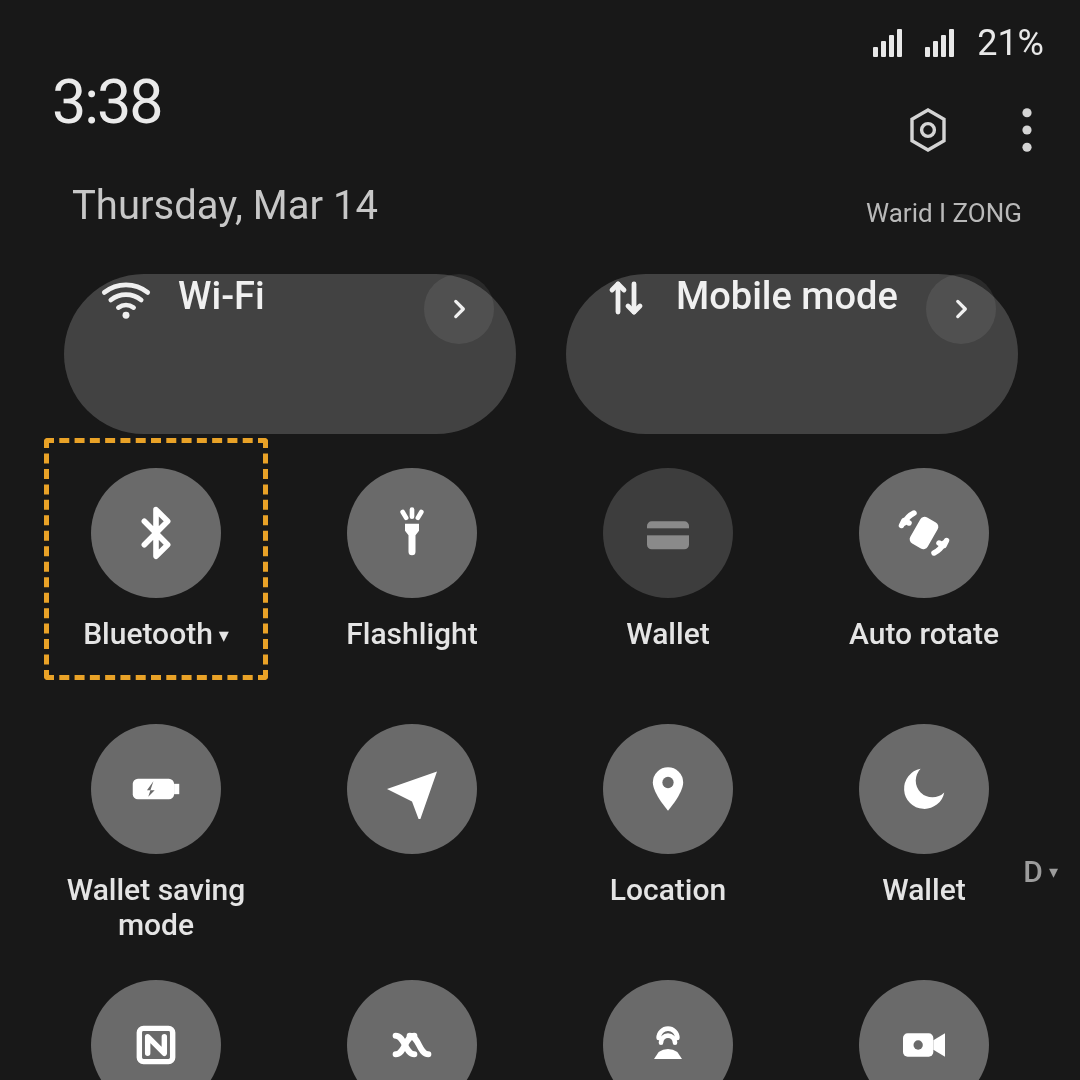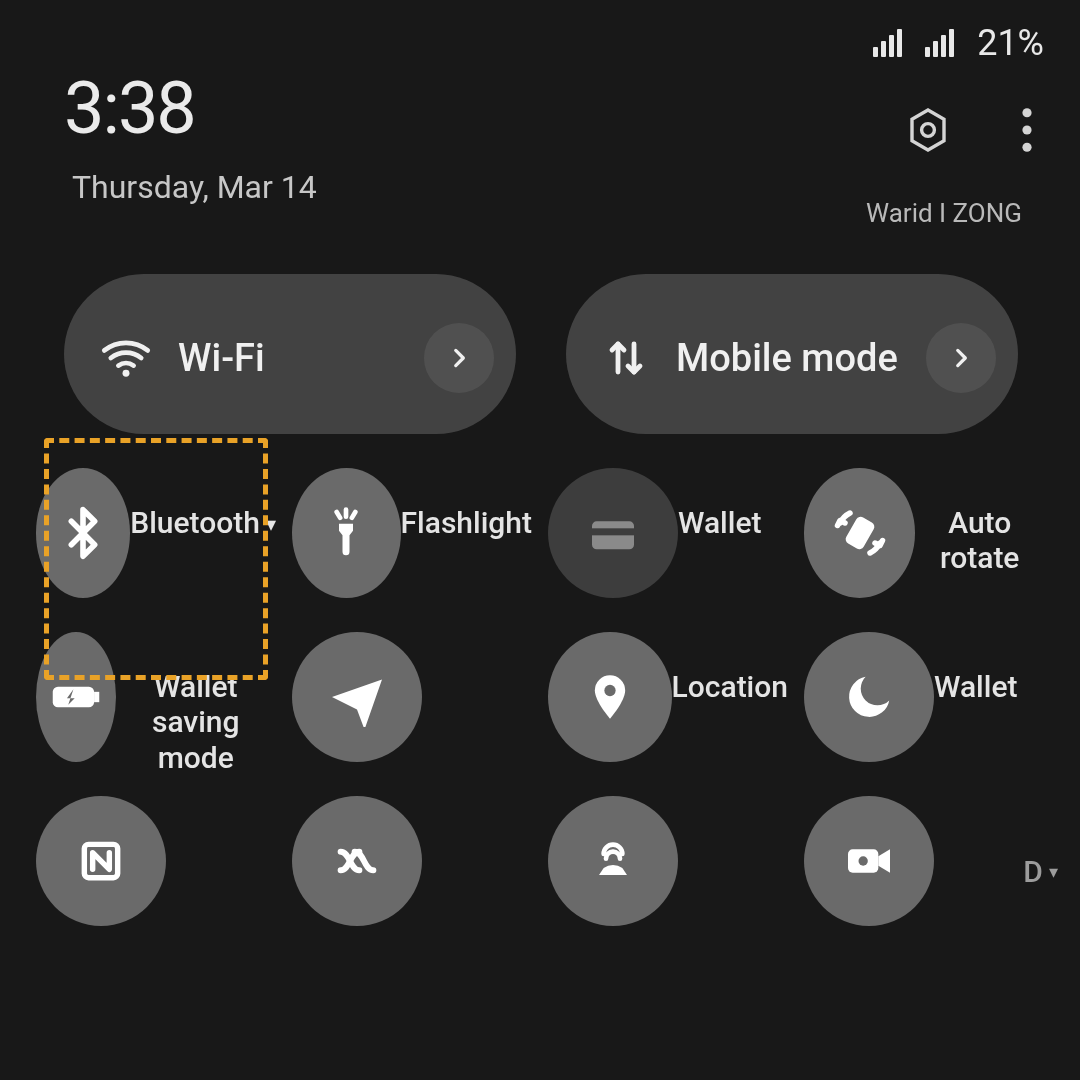--- a/index.html
+++ b/index.html
@@ -21,67 +21,67 @@
   .signal span {
     width: 5px; background:#e8e8e8; display:inline-block; border-radius:1px;
   }
   .signal span:nth-child(1){height:10px;}
   .signal span:nth-child(2){height:16px;}
   .signal span:nth-child(3){height:22px;}
   .signal span:nth-child(4){height:28px;}
 
   
   .time {
-    position:absolute; left:64px; top:66px;
-    font-size: 72px; font-weight: 400; letter-spacing: -2px; color:#eaeaea;
+    position:absolute; left:52px; top:66px;
+    font-size: 61px; font-weight: 400; letter-spacing: -2px; color:#eaeaea;
   }
   .date {
-    position:absolute; left:72px; top:168px;
-    font-size: 32px; color:#c7c7c7;
+    position:absolute; left:72px; top:182px;
+    font-size: 40px; color:#c7c7c7;
   }
   .carrier {
     position:absolute; right:58px; top:198px;
     font-size: 26px; color:#b9b9b9;
   }
   .hdr-icons {
     position:absolute; right:46px; top:106px;
     display:flex; align-items:center; gap:68px;
   }
 
   
   .pills {
     position:absolute; left:64px; top:274px; right:62px;
     display:flex; gap:50px;
   }
   .pill {
     background: #555555b0;
     border-radius: 80px;
     height: 160px;
     flex: 1;
-    display:flex; align-items:center;
-    padding: 8px 22px 0 36px;
+    display:flex; 
+    padding: 0 22px 0 36px;
     gap: 26px;
     color:#f0f0f0;
   }
   .pill .label { font-size: 38px; font-weight: 500; flex:1; }
   .pill .chev {
     width:70px; height:70px; border-radius:50%;
     background: rgba(255,255,255,0.08);
     display:flex; align-items:center; justify-content:center;
   }
 
   
   .tiles {
     position:absolute; left:28px; right:28px; top:468px;
     display:grid; grid-template-columns: repeat(4,1fr);
     row-gap: 34px;
     justify-items:center;
   }
   .tile {
-    display:flex; flex-direction:row; align-items:center;
+    display:flex; flex-direction:column; align-items:center;
     width: 240px;
   }
   .tile .circle {
     width:130px; height:130px; border-radius:50%;
     background:#6a6a6a;
     display:flex; align-items:center; justify-content:center;
   }
   .tile .circle.dim { background:#3d3d3d; color:#8a8a8a; }
   .tile .t-label {
     margin-top:18px; font-size:30px; font-weight:500;

